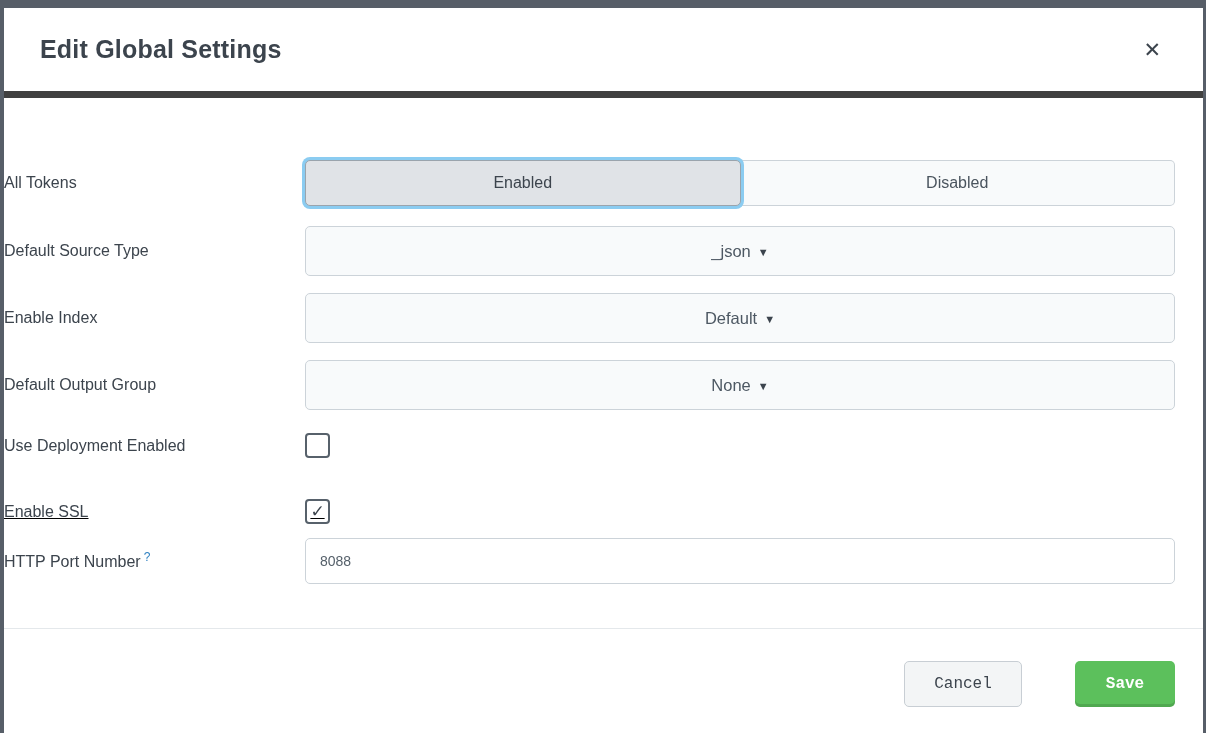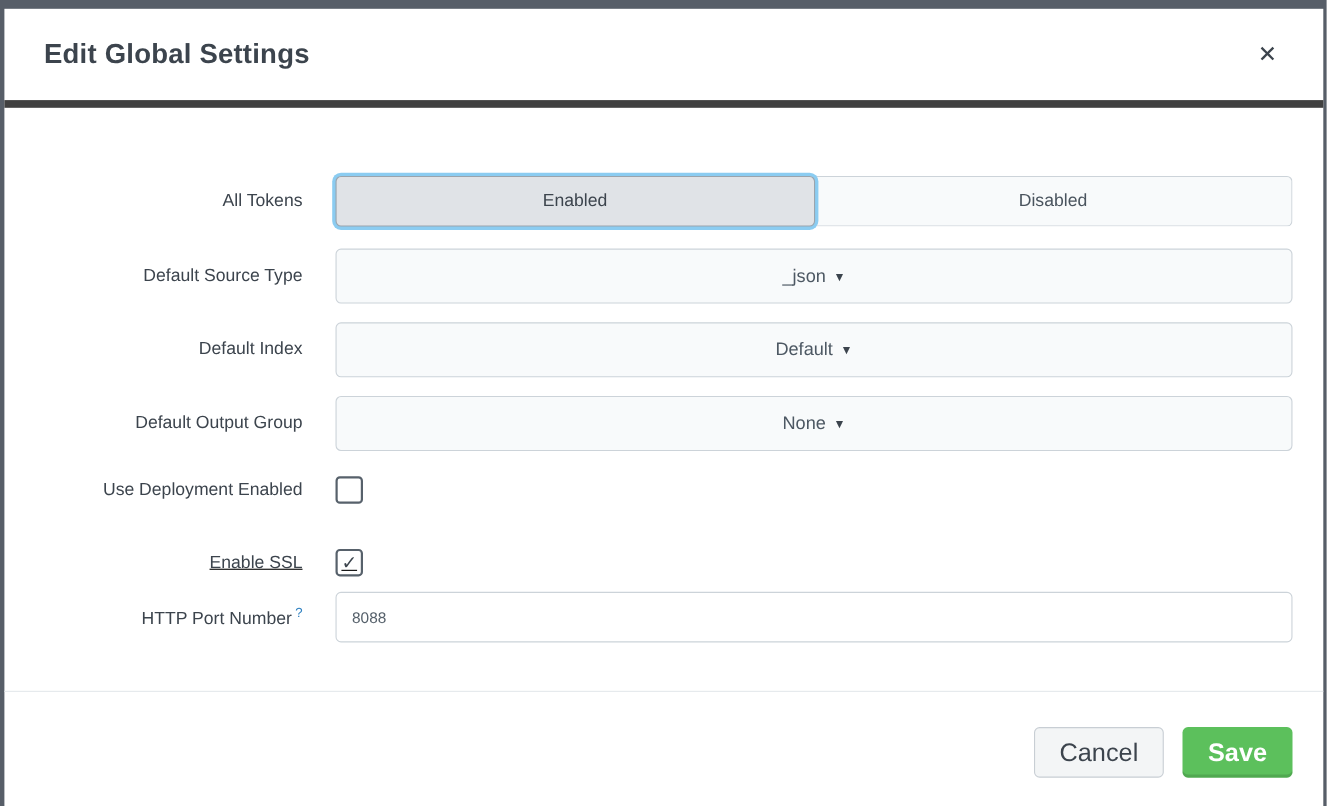--- a/index.html
+++ b/index.html
@@ -40,21 +40,20 @@
   }
   
   .form-body { padding:62px 28px 0 0; }
   .row {
     display:flex;
     align-items:center;
   }
   .row-label {
     flex:0 0 301px;
     padding-right:30px;
-    text-align:right;
     font-size:16px;
     color:#3c444d;
     line-height:1.2;
   }
   .row-control { flex:1; display:flex; align-items:center; }
   
   .row-toggle { margin-bottom:20px; }
   .toggle-group { display:flex; width:100%; height:46px; }
   .toggle-btn {
     flex:1;
@@ -147,23 +146,24 @@
     margin-top:44px;
     border-top:1px solid #e4e8eb;
     padding:32px 28px 0 0;
     display:flex;
     justify-content:flex-end;
     gap:17px;
   }
   .btn {
     height:46px;
     border-radius:5px;
-    font-size:23px;
-    cursor:pointer;
-    font-family:Liberation Sans, sans-serif;
+    font-size:16px;
+    cursor:pointer;
+    font-family:Liberation Mono, monospace;
+    margin-left:36px;
   }
   .btn-cancel {
     width:118px;
     background:#f3f5f6;
     border:1px solid #c8ced4;
     color:#3c444d;
   }
   .btn-save {
     width:100px;
     background:#5cc05c;
@@ -199,21 +199,21 @@
       <div class="row-label">Default Source Type</div>
       <div class="row-control">
         <div class="dropdown">
           <span>_json</span>
           <span class="caret">▼</span>
         </div>
       </div>
     </div>
 
     <div class="row row-dropdown">
-      <div class="row-label">Default Index</div>
+      <div class="row-label">Enable Index</div>
       <div class="row-control">
         <div class="dropdown">
           <span>Default</span>
           <span class="caret">▼</span>
         </div>
       </div>
     </div>
 
     <div class="row row-dropdown row-dropdown-last">
       <div class="row-label">Default Output Group</div>

